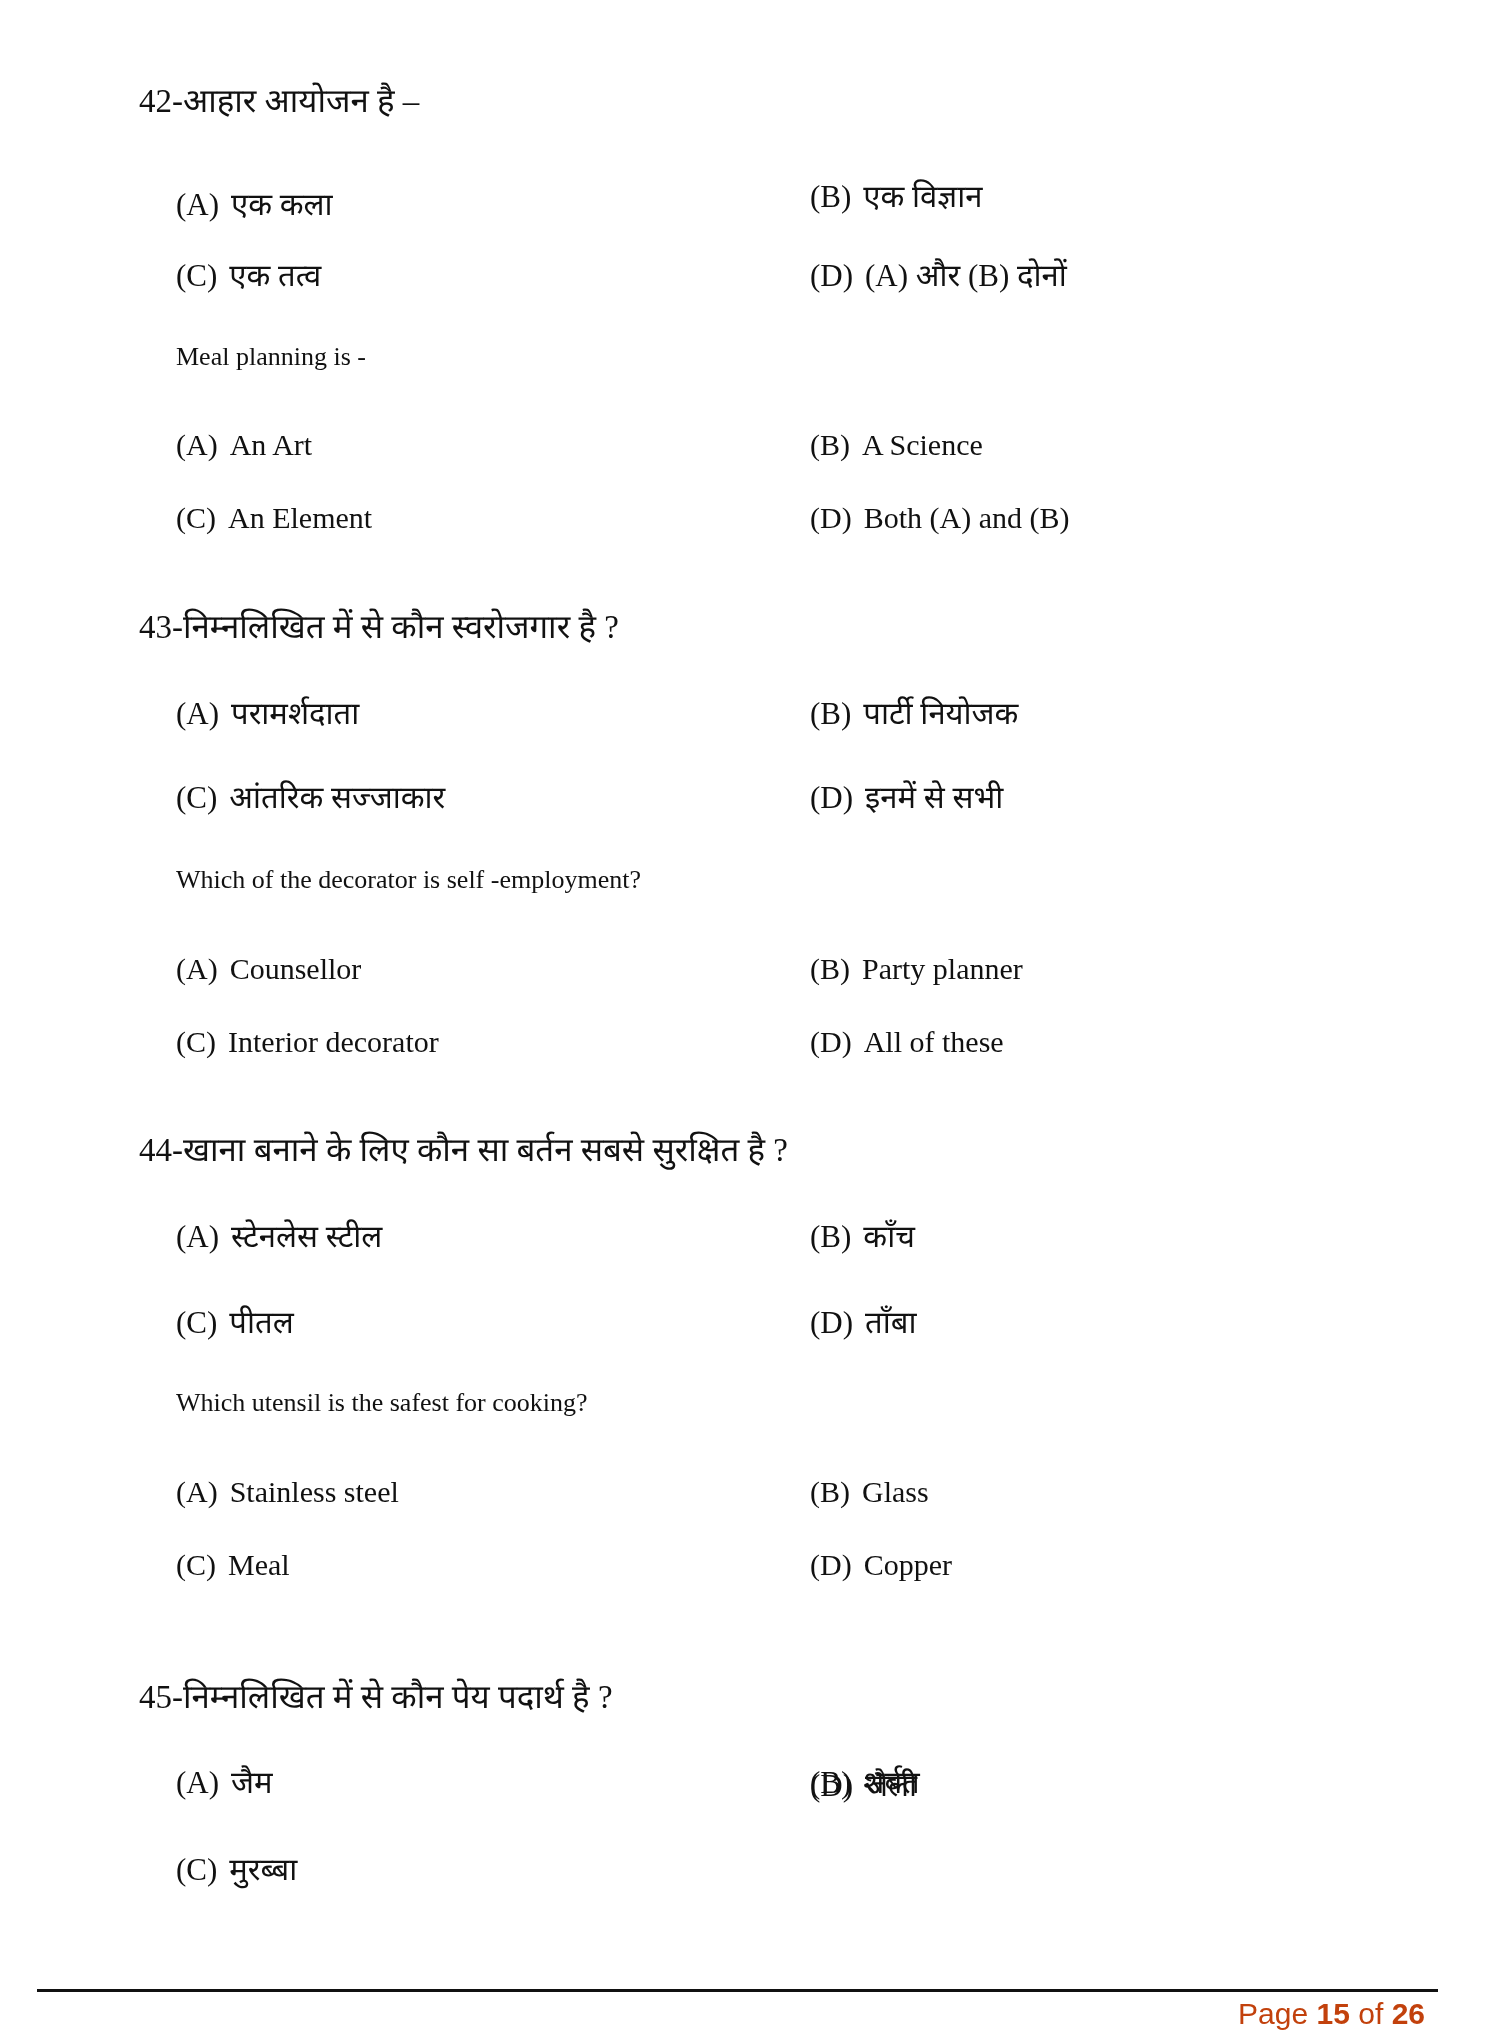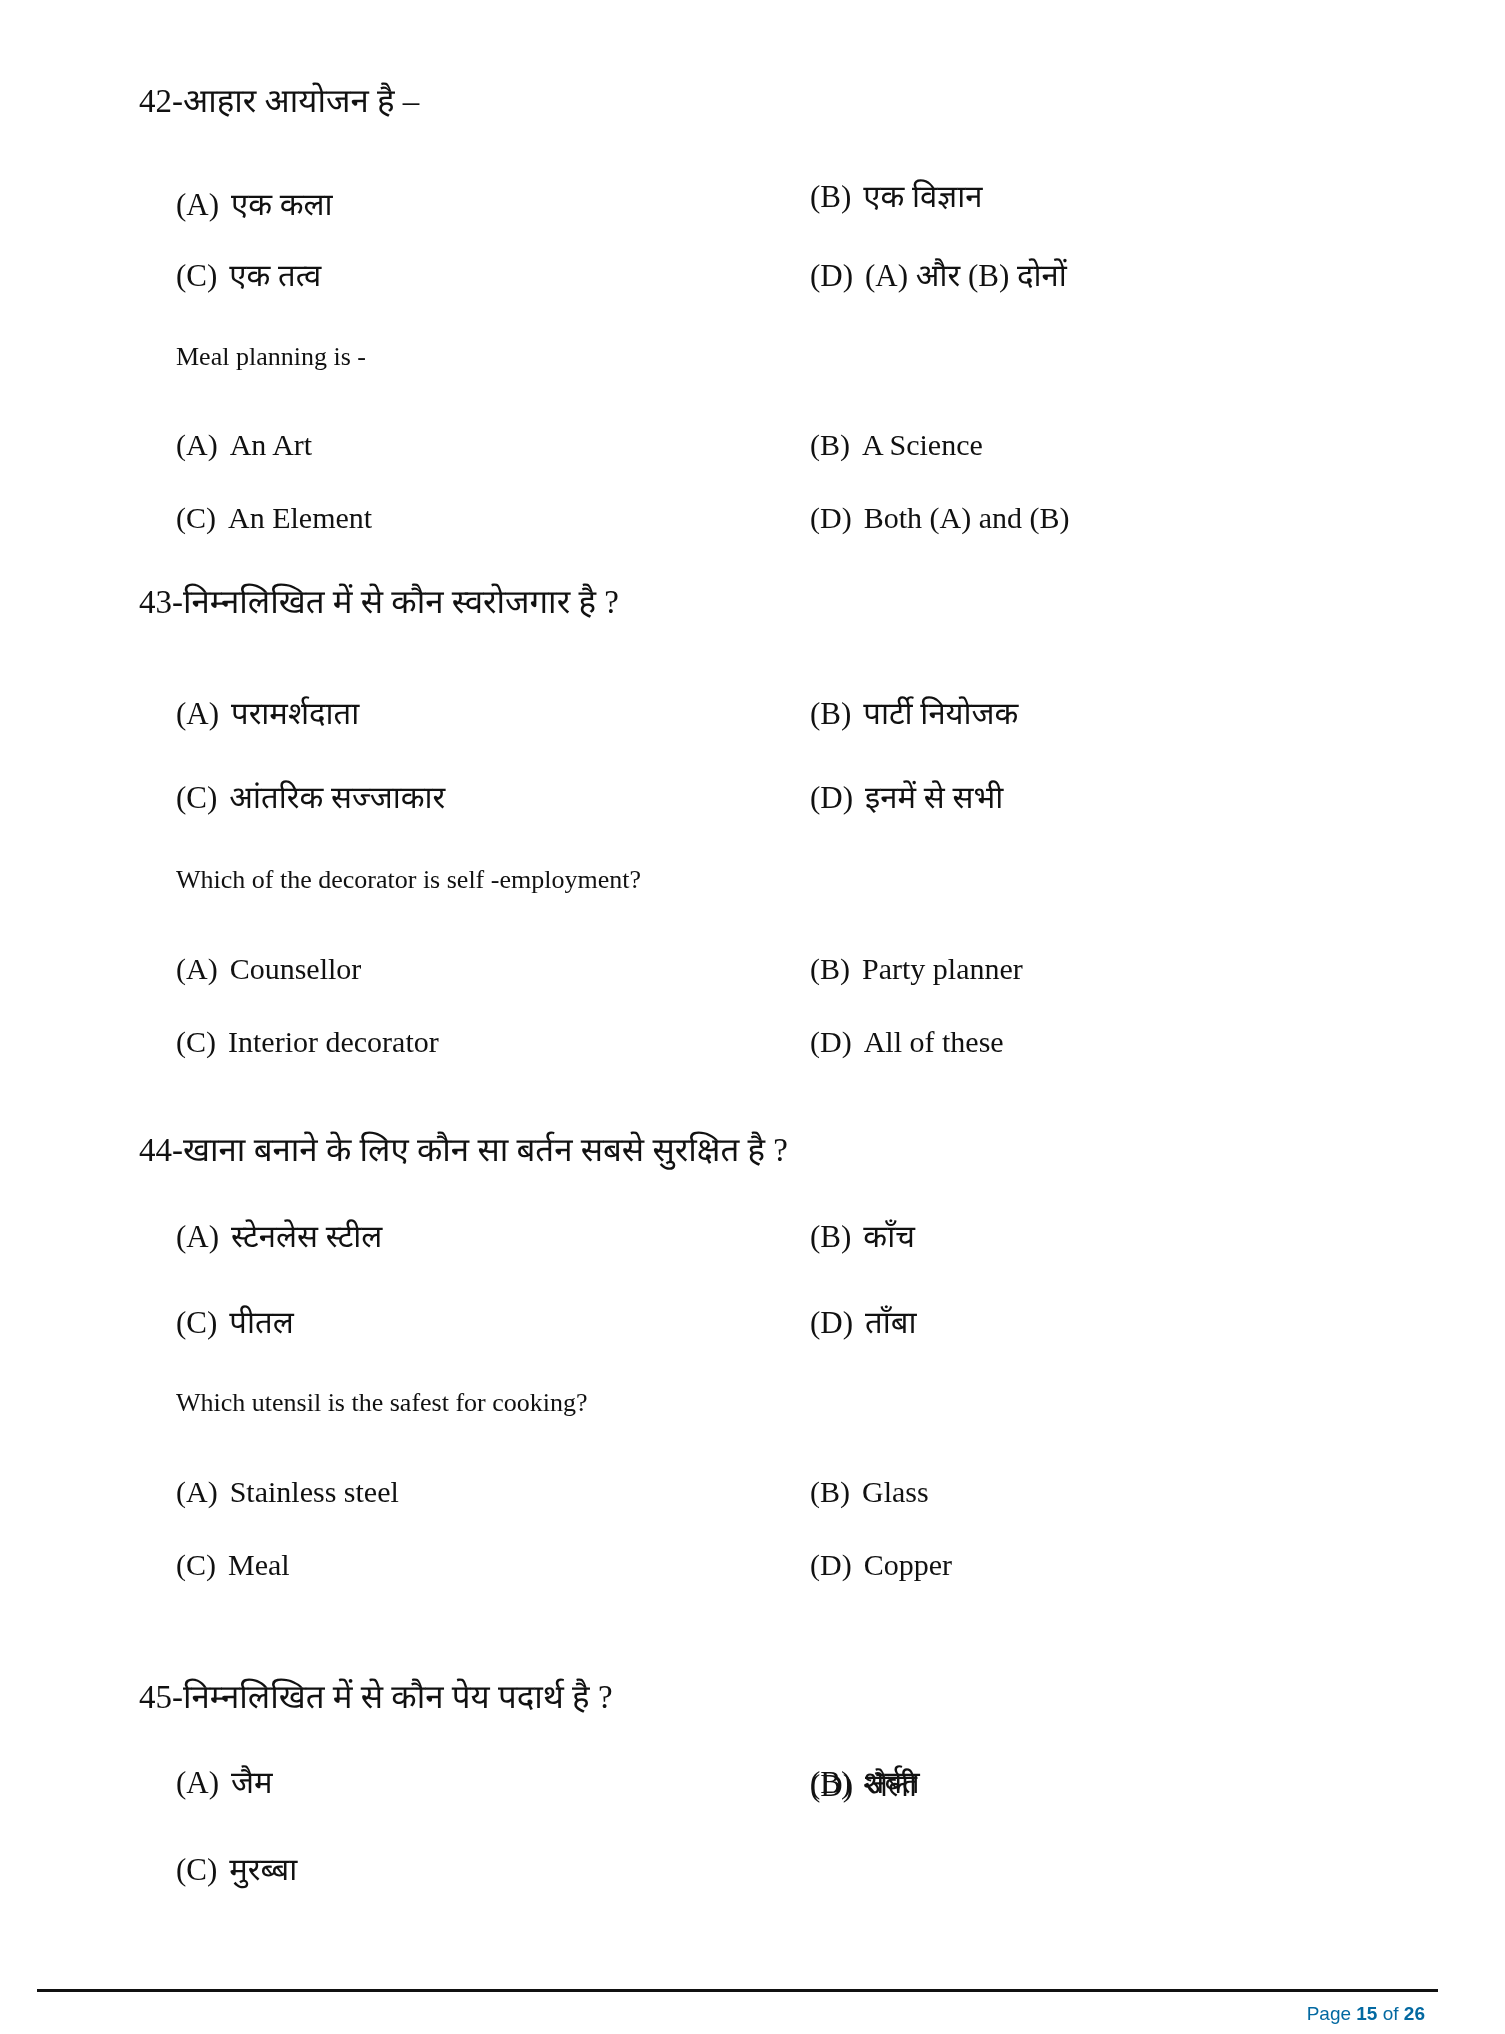--- a/index.html
+++ b/index.html
@@ -15,21 +15,21 @@
   .opt-en { font-size: 30px; margin-top: 16px; }
   .col-l { left: 176px; }
   .col-r { left: 810px; }
   .lab { margin-right: 12px; }
   .footer-rule {
     position: absolute; left: 37px; top: 1989px; width: 1401px; height: 3px;
     background: #111111;
   }
   .page-num {
     position: absolute; right: 80px; top: 2014px; transform: translateY(-50%);
-    font-family: "Liberation Sans", "DejaVu Sans", sans-serif; font-size: 19px; color: #0369a1;
+    font-family: "Liberation Sans", "DejaVu Sans", sans-serif; font-size: 30px; color: #c2410c;
     white-space: nowrap;
   }
   .page-num b { font-weight: bold; }
 </style>
 </head>
 <body>
 
 <div class="line q-hi" style="top:101px">
   <span>42-</span><span>आहार आयोजन है –</span>
 </div>
@@ -37,21 +37,21 @@
 <div class="line opt-hi col-r" style="top:196px"><span class="lab">(B)</span><span>एक विज्ञान</span></div>
 <div class="line opt-hi col-l" style="top:275px"><span class="lab">(C)</span><span>एक तत्व</span></div>
 <div class="line opt-hi col-r" style="top:275px"><span class="lab">(D)</span><span>(A) और (B) दोनों</span></div>
 
 <div class="line q-en" style="top:357px">Meal planning is -</div>
 <div class="line opt-en col-l" style="top:429px"><span class="lab">(A)</span><span>An Art</span></div>
 <div class="line opt-en col-r" style="top:429px"><span class="lab">(B)</span><span>A Science</span></div>
 <div class="line opt-en col-l" style="top:502px"><span class="lab">(C)</span><span>An Element</span></div>
 <div class="line opt-en col-r" style="top:502px"><span class="lab">(D)</span><span>Both (A) and (B)</span></div>
 
-<div class="line q-hi" style="top:602px">
+<div class="line q-hi" style="top:627px">
   <span>43-</span><span>निम्नलिखित में से कौन स्वरोजगार है ?</span>
 </div>
 <div class="line opt-hi col-l" style="top:713px"><span class="lab">(A)</span><span>परामर्शदाता</span></div>
 <div class="line opt-hi col-r" style="top:713px"><span class="lab">(B)</span><span>पार्टी नियोजक</span></div>
 <div class="line opt-hi col-l" style="top:797px"><span class="lab">(C)</span><span>आंतरिक सज्जाकार</span></div>
 <div class="line opt-hi col-r" style="top:797px"><span class="lab">(D)</span><span>इनमें से सभी</span></div>
 
 <div class="line q-en" style="top:880px">Which of the decorator is self -employment?</div>
 <div class="line opt-en col-l" style="top:953px"><span class="lab">(A)</span><span>Counsellor</span></div>
 <div class="line opt-en col-r" style="top:953px"><span class="lab">(B)</span><span>Party planner</span></div>

